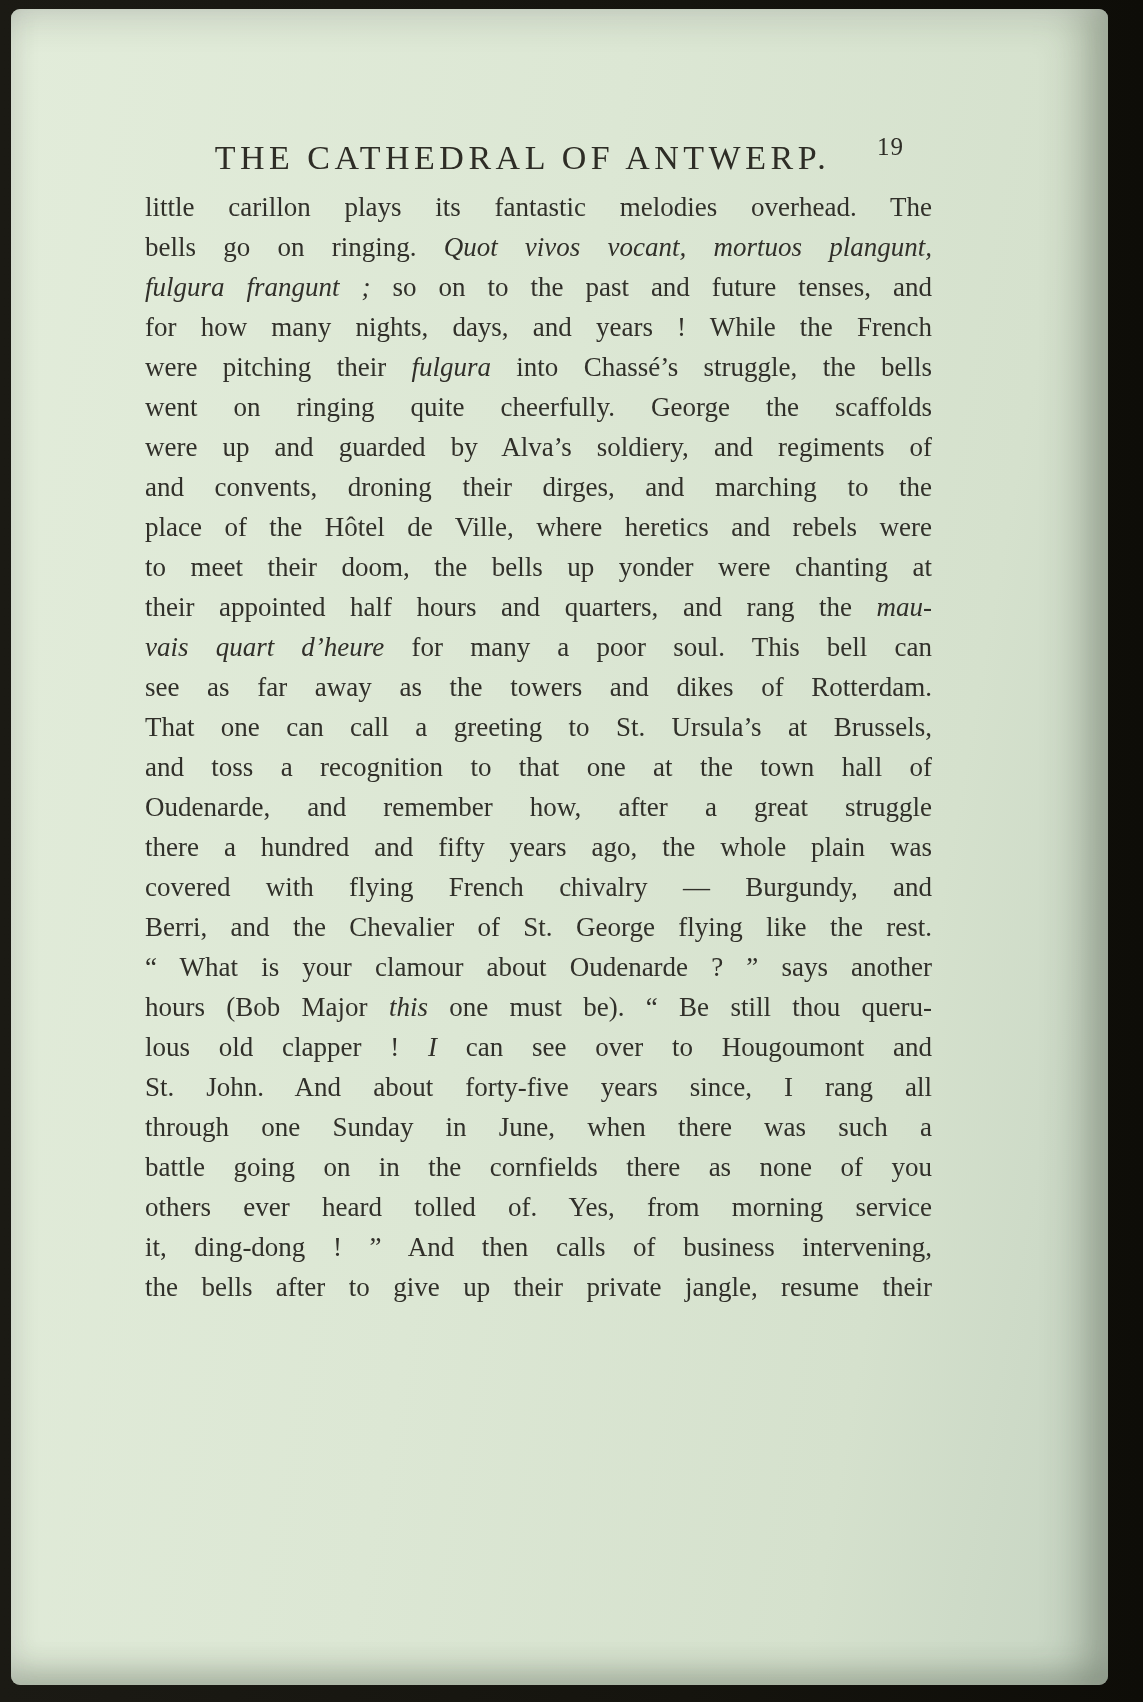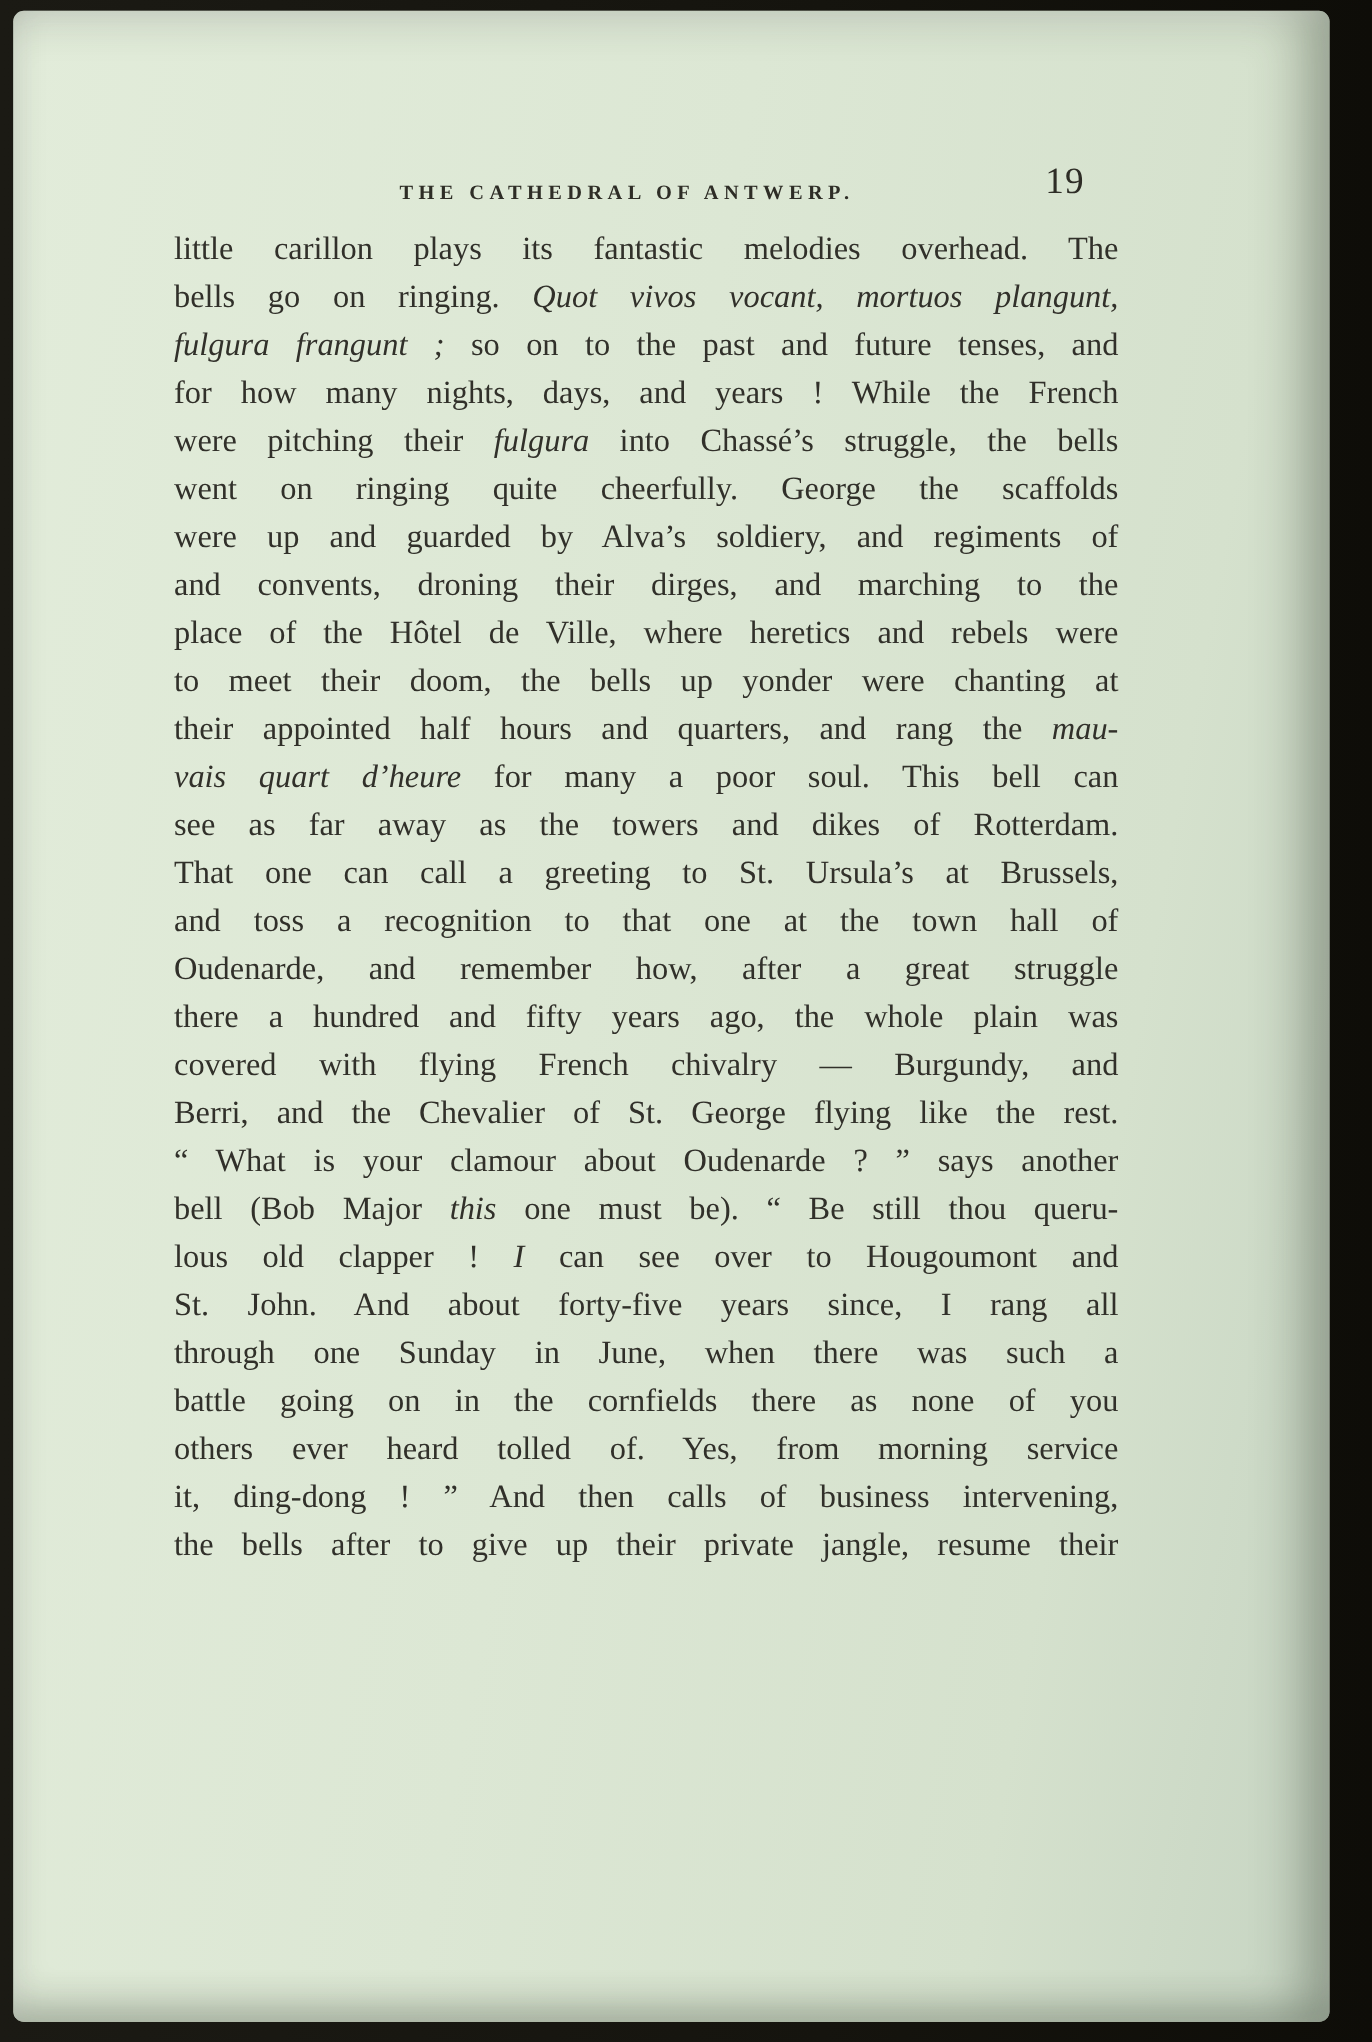--- a/index.html
+++ b/index.html
@@ -33,32 +33,32 @@
     position: absolute;
     top: 126px;
     left: 118px;
     width: 787px;
     height: 44px;
     color: #2e2d26;
   }
   .title {
     position: absolute;
     left: 50%;
-    top: 16px;
+    top: 4px;
     transform: translateX(-50%);
     white-space: nowrap;
-    font-weight: bold;
-    font-size: 17px;
+    font-weight: normal;
+    font-size: 34px;
     letter-spacing: 4.5px;
   }
   .pagenum {
     position: absolute;
     right: 12px;
     top: -2px;
-    font-size: 31px;
+    font-size: 25px;
     letter-spacing: 1px;
   }
   .body-text {
     position: absolute;
     top: 178px;
     left: 134px;
     width: 787px;
     font-size: 27px;
     line-height: 40px;
     color: #31302a;
@@ -96,21 +96,21 @@
         <div class="line"><span>their appointed half hours and quarters, and rang the </span><i>mau-</i></div>
         <div class="line"><i>vais quart d’heure</i><span> for many a poor soul. This bell can</span></div>
         <div class="line"><span>see as far away as the towers and dikes of Rotterdam.</span></div>
         <div class="line"><span>That one can call a greeting to St. Ursula’s at Brussels,</span></div>
         <div class="line"><span>and toss a recognition to that one at the town hall of</span></div>
         <div class="line"><span>Oudenarde, and remember how, after a great struggle</span></div>
         <div class="line"><span>there a hundred and fifty years ago, the whole plain was</span></div>
         <div class="line"><span>covered with flying French chivalry — Burgundy, and</span></div>
         <div class="line"><span>Berri, and the Chevalier of St. George flying like the rest.</span></div>
         <div class="line"><span>“ What is your clamour about Oudenarde ? ” says another</span></div>
-        <div class="line"><span>bell (Bob Major </span><i>this</i><span> one must be). “ Be still thou queru-</span></div>
+        <div class="line"><span>hours (Bob Major </span><i>this</i><span> one must be). “ Be still thou queru-</span></div>
         <div class="line"><span>lous old clapper ! </span><i>I</i><span> can see over to Hougoumont and</span></div>
         <div class="line"><span>St. John. And about forty-five years since, I rang all</span></div>
         <div class="line"><span>through one Sunday in June, when there was such a</span></div>
         <div class="line"><span>battle going on in the cornfields there as none of you</span></div>
         <div class="line"><span>others ever heard tolled of. Yes, from morning service</span></div>
         <div class="line"><span>it, ding-dong ! ” And then calls of business intervening,</span></div>
         <div class="line"><span>the bells after to give up their private jangle, resume their</span></div>
       </div>
   </div>
 </div>

